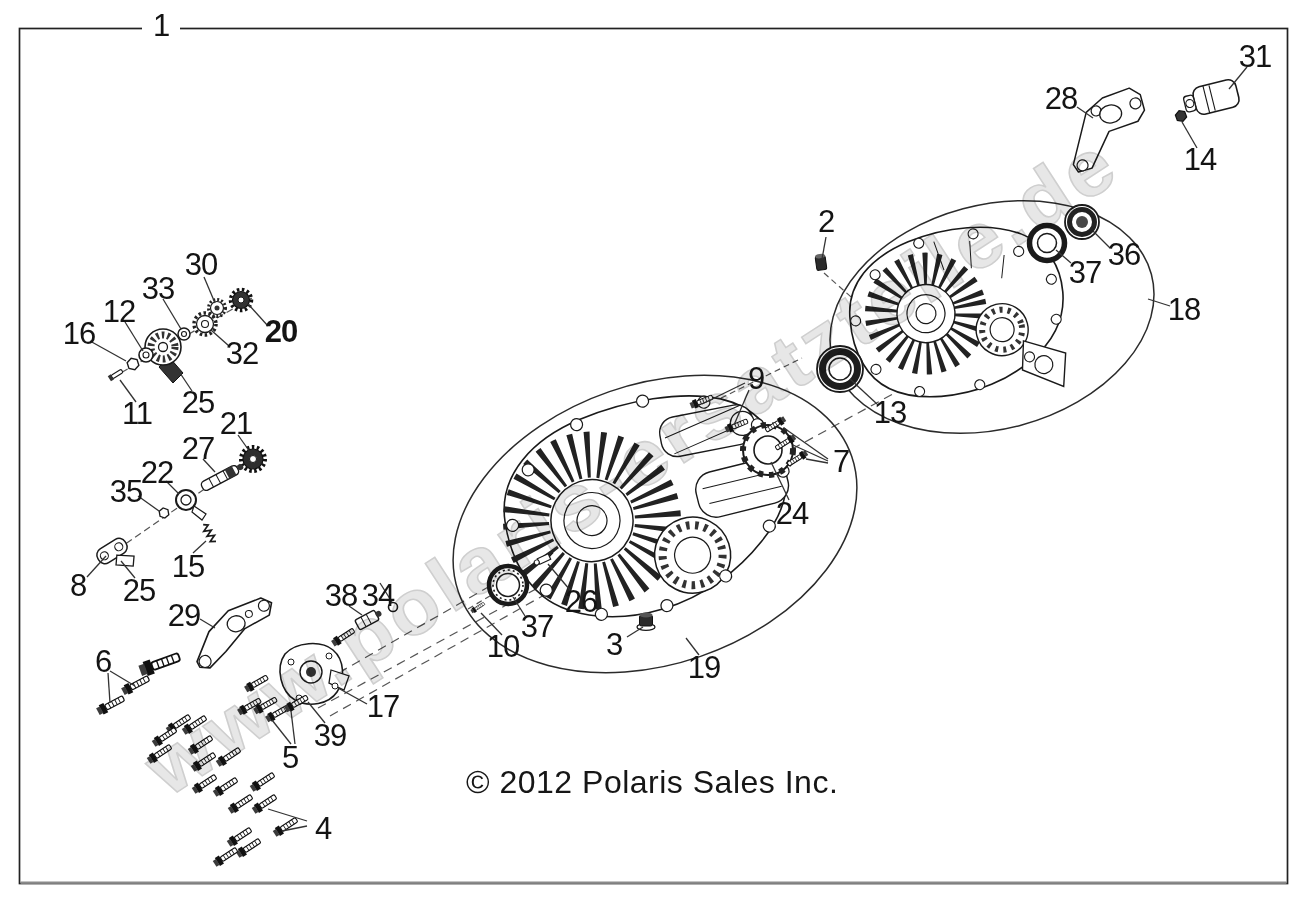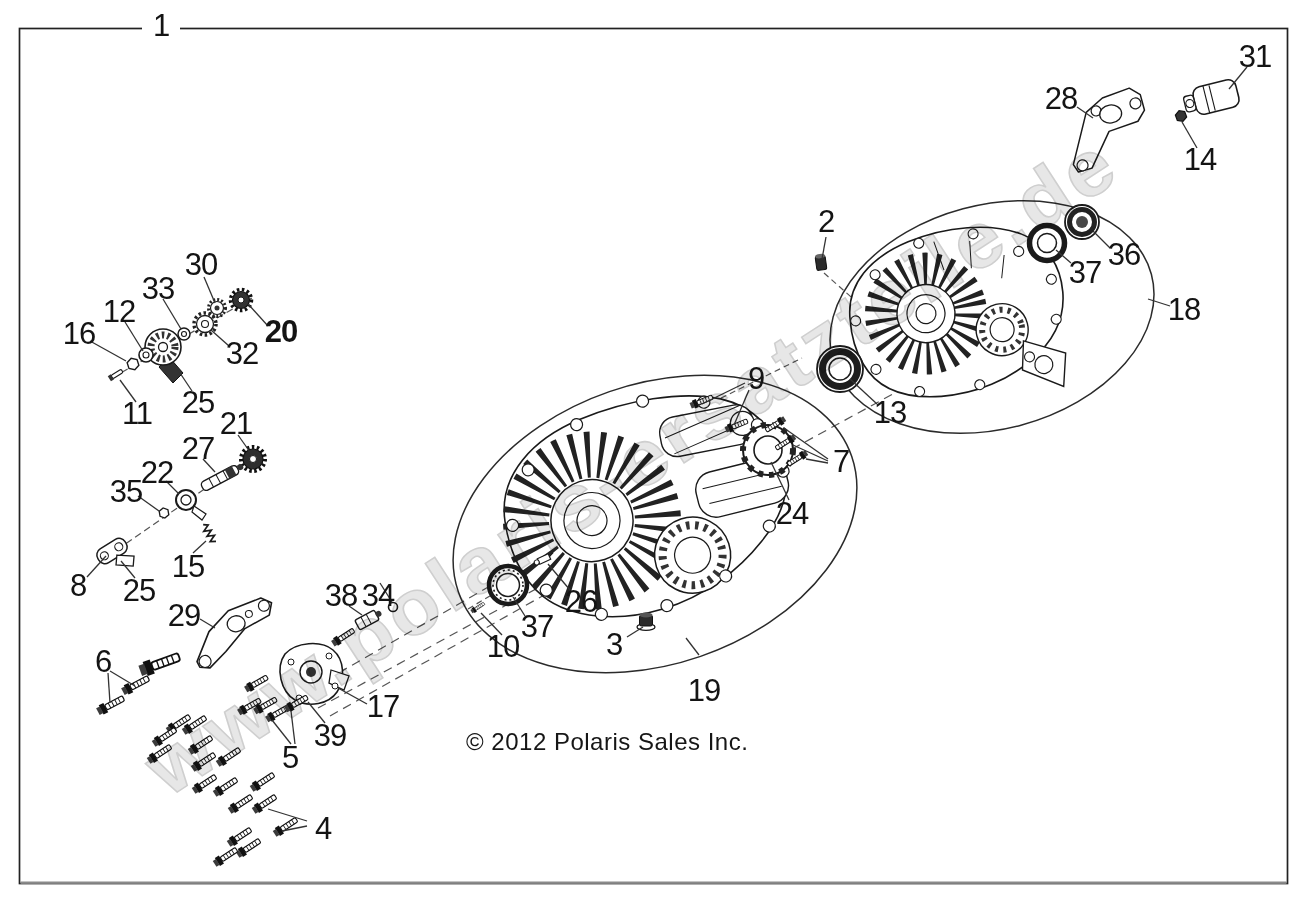--- a/index.html
+++ b/index.html
@@ -2,21 +2,21 @@
 <html><head>
 <meta charset="utf-8">
 <style>
   html,body{margin:0;padding:0;background:#fff;}
   .stage{position:relative;width:1315px;height:911px;background:#fff;overflow:hidden;
          font-family:"Liberation Sans",sans-serif;}
   .stage svg{position:absolute;left:0;top:0;}
   .callout{position:absolute;transform:translate(-50%,-50%);
            font-family:"Liberation Sans",sans-serif;font-size:31px;font-weight:400;
            color:#141414;letter-spacing:-1px;white-space:nowrap;line-height:1;}
-  .copyright{position:absolute;left:466px;top:728px;font-size:24px;color:#161616;
+  .copyright{position:absolute;left:466px;top:764px;font-size:32px;color:#161616;
              letter-spacing:.5px;white-space:nowrap;}
   .wm{font-family:"Liberation Sans",sans-serif;font-weight:bold;font-size:78px;
       letter-spacing:4px;fill:#e7e7e7;stroke:#cfcfcf;stroke-width:1.5px;
       mix-blend-mode:multiply;}
   .ln{stroke:#333;stroke-width:1.3;}
   .dsh{stroke:#555;stroke-width:1.2;fill:none;}
   .part{stroke:#1a1a1a;fill:#fff;}
 </style>
 </head>
 <body>
@@ -370,21 +370,21 @@
       <span class="callout" style="left: 756px; top: 378px;">9</span>
       <span class="callout" style="left: 503px; top: 646px;">10</span>
       <span class="callout" style="left: 137px; top: 413px;">11</span>
       <span class="callout" style="left: 119px; top: 311px;">12</span>
       <span class="callout" style="left: 890px; top: 412px;">13</span>
       <span class="callout" style="left: 1200px; top: 159px;">14</span>
       <span class="callout" style="left: 188px; top: 566px;">15</span>
       <span class="callout" style="left: 79px; top: 333px;">16</span>
       <span class="callout" style="left: 383px; top: 706px;">17</span>
       <span class="callout" style="left: 1184px; top: 309px;">18</span>
-      <span class="callout" style="left: 704px; top: 690px;">19</span>
+      <span class="callout" style="left: 704px; top: 667px;">19</span>
       <span class="callout" style="left: 281px; top: 331px; font-weight: bold;">20</span>
       <span class="callout" style="left: 236px; top: 423px;">21</span>
       <span class="callout" style="left: 157px; top: 472px; text-align: center;">22</span>
       <span class="callout" style="left: 242px; top: 353px;">32</span>
       <span class="callout" style="left: 792px; top: 513px;">24</span>
       <span class="callout" style="left: 139px; top: 590px;">25</span>
       <span class="callout" style="left: 581px; top: 601px;">26</span>
       <span class="callout" style="left: 198px; top: 448px;">27</span>
       <span class="callout" style="left: 1061px; top: 98px;">28</span>
       <span class="callout" style="left: 184px; top: 615px;">29</span>

